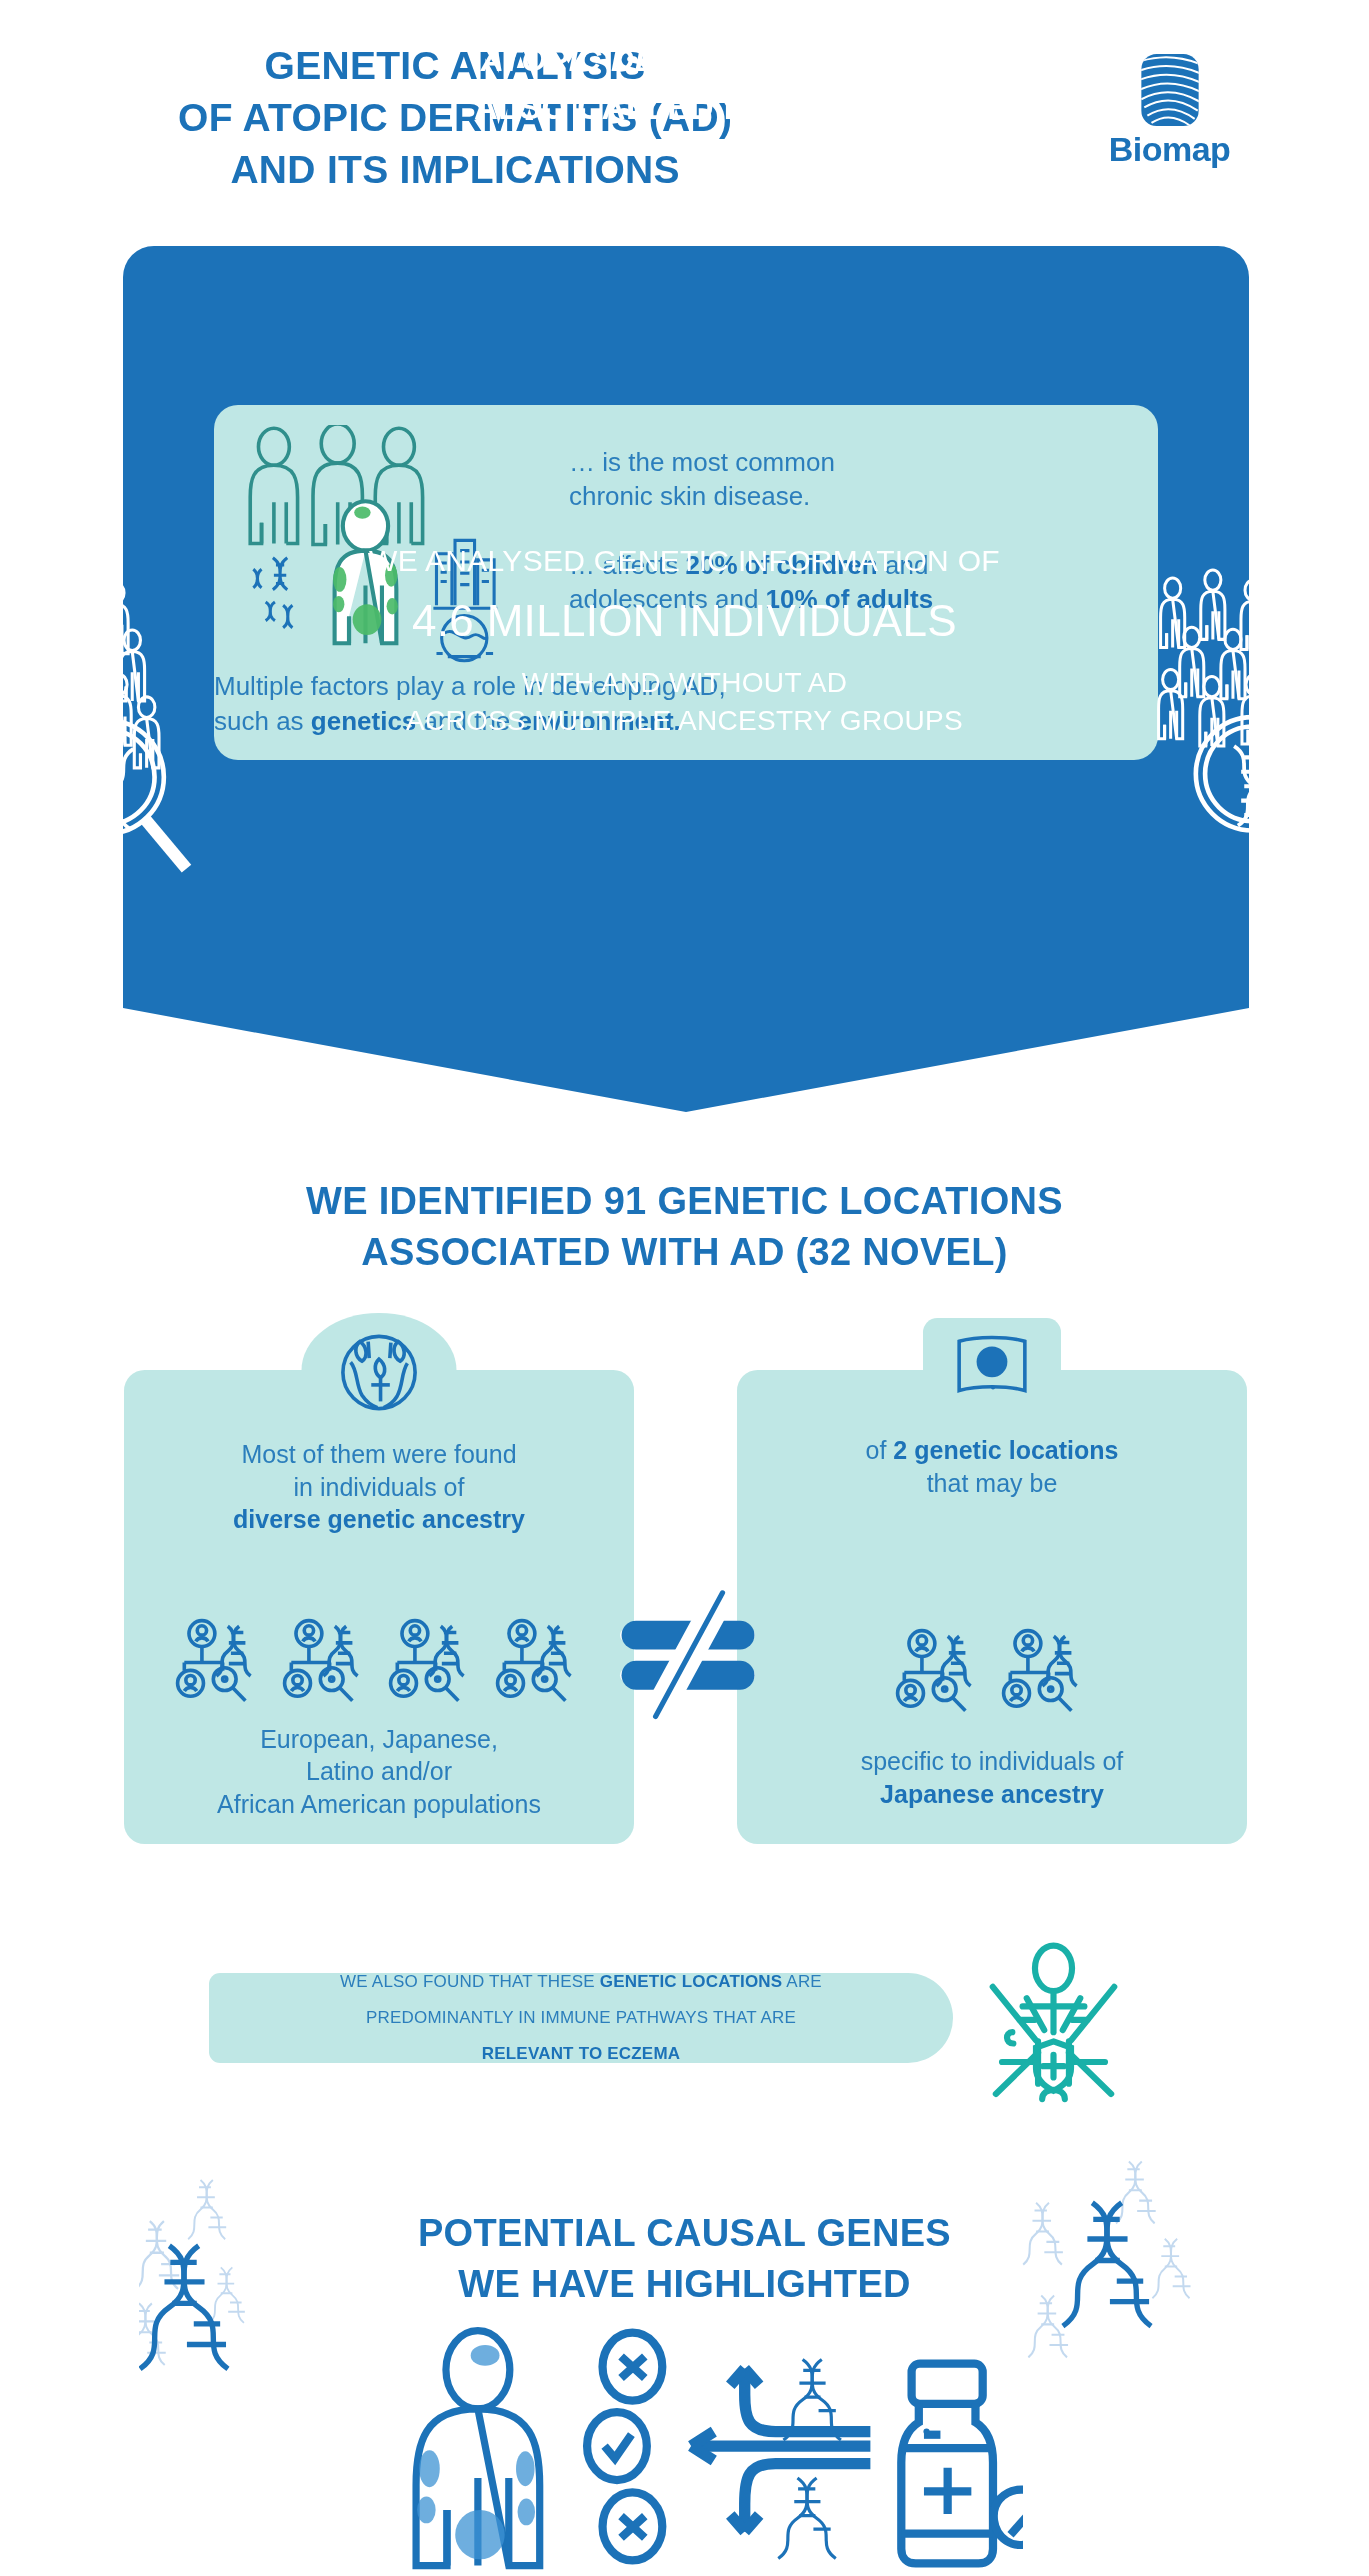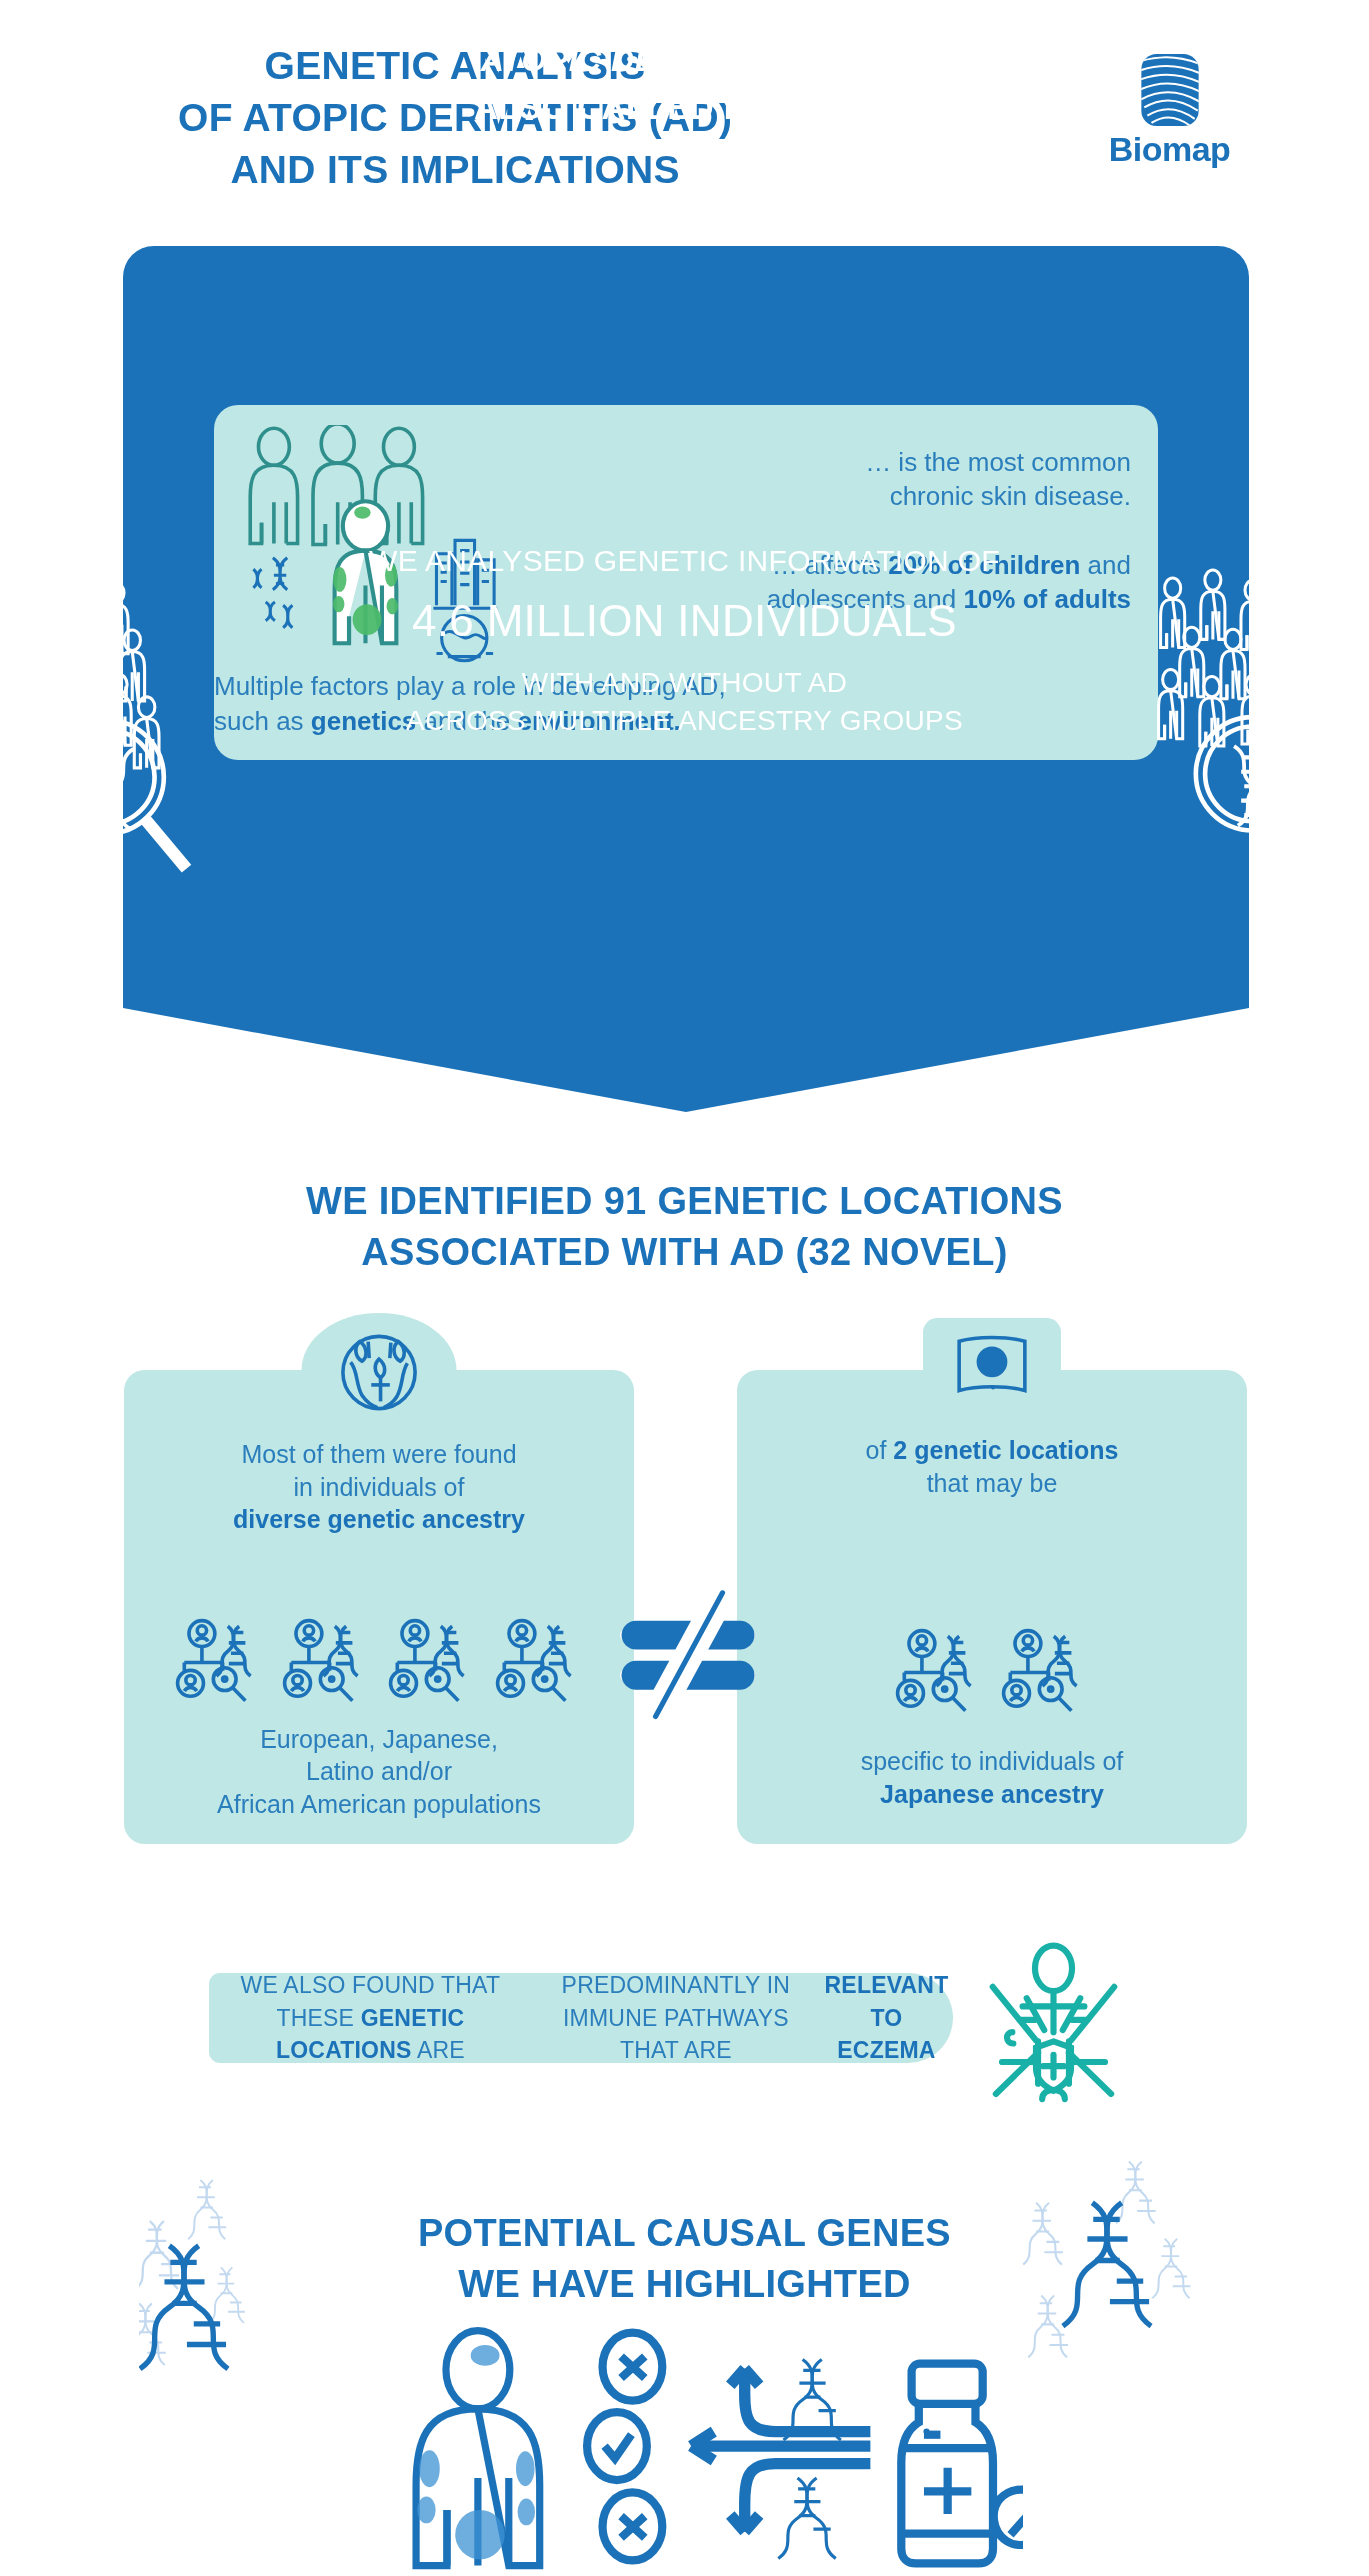--- a/index.html
+++ b/index.html
@@ -37,21 +37,21 @@
     text-align: center; color: #ffffff; font-weight: 700;
   }
   .banner-title .l1 { font-size: 32px; letter-spacing: 0.5px; font-style: italic; }
   .banner-title .l2 { font-size: 33px; letter-spacing: 0.5px; margin-top: 10.3px; }
 
   .teal-card {
     position: absolute; left: 214px; top: 405px; width: 944px; height: 355px;
     background: #bfe7e5; border-radius: 24px;
   }
   .teal-card .people-ill { position: absolute; left: 28px; top: 19.6px; width: 319px; height: 242px; }
-  .teal-card .txt-right { position: absolute; left: 355px; top: 40px; width: 562px; text-align: right; }
+  .teal-card .txt-right { position: absolute; left: 355px; top: 40px; width: 562px; }
   .teal-card .txt-right p { font-size: 26px; line-height: 1.32; color: #2b7ebc; }
   .teal-card .txt-right p.gap { margin-top: 34px; }
   .teal-card .txt-right b { font-weight: 700; color: #1c72b8; }
   .teal-card .bottom-txt {
     position: absolute; left: 0; right: 0; bottom: 21.6px; text-align: left;
     font-size: 26px; line-height: 1.34; color: #2b7ebc;
   }
   .teal-card .bottom-txt b { font-weight: 700; color: #1c72b8; }
 
   .analysed {
@@ -102,22 +102,22 @@
 
   .neq { position: absolute; left: 605px; top: 1564px; width: 165px; height: 170px; }
 
   
   .immune-band {
     position: absolute; left: 209px; top: 1973px; width: 744px; height: 90px;
     background: #bfe7e5; border-radius: 11.3px 46px 46px 11.3px;
   }
   .immune-text {
     position: absolute; left: 209px; top: 1973px; width: 744px; height: 90px;
-    display: flex; flex-direction: row; justify-content: center; align-items: center;
-    text-align: center; font-size: 23px; line-height: 1.42; color: #2b7ebc; letter-spacing: 0.2px;
+    display: flex; flex-direction: column; justify-content: center; align-items: center;
+    text-align: center; font-size: 17px; line-height: 1.42; color: #2b7ebc; letter-spacing: 0.2px; gap: 12px;
   }
   .immune-text b { font-weight: 700; color: #1c72b8; }
   .immune-icon { position: absolute; left: 966px; top: 1929px; width: 175px; height: 178px; }
 
   
   .dna-cluster-l { position: absolute; left: 139px; top: 2159px; width: 216px; height: 227px; }
   .dna-cluster-r { position: absolute; left: 1005px; top: 2146px; width: 222px; height: 232px; }
   .causal-ill { position: absolute; left: 384px; top: 2308px; width: 639px; height: 273px; }
 </style>
 </head>

